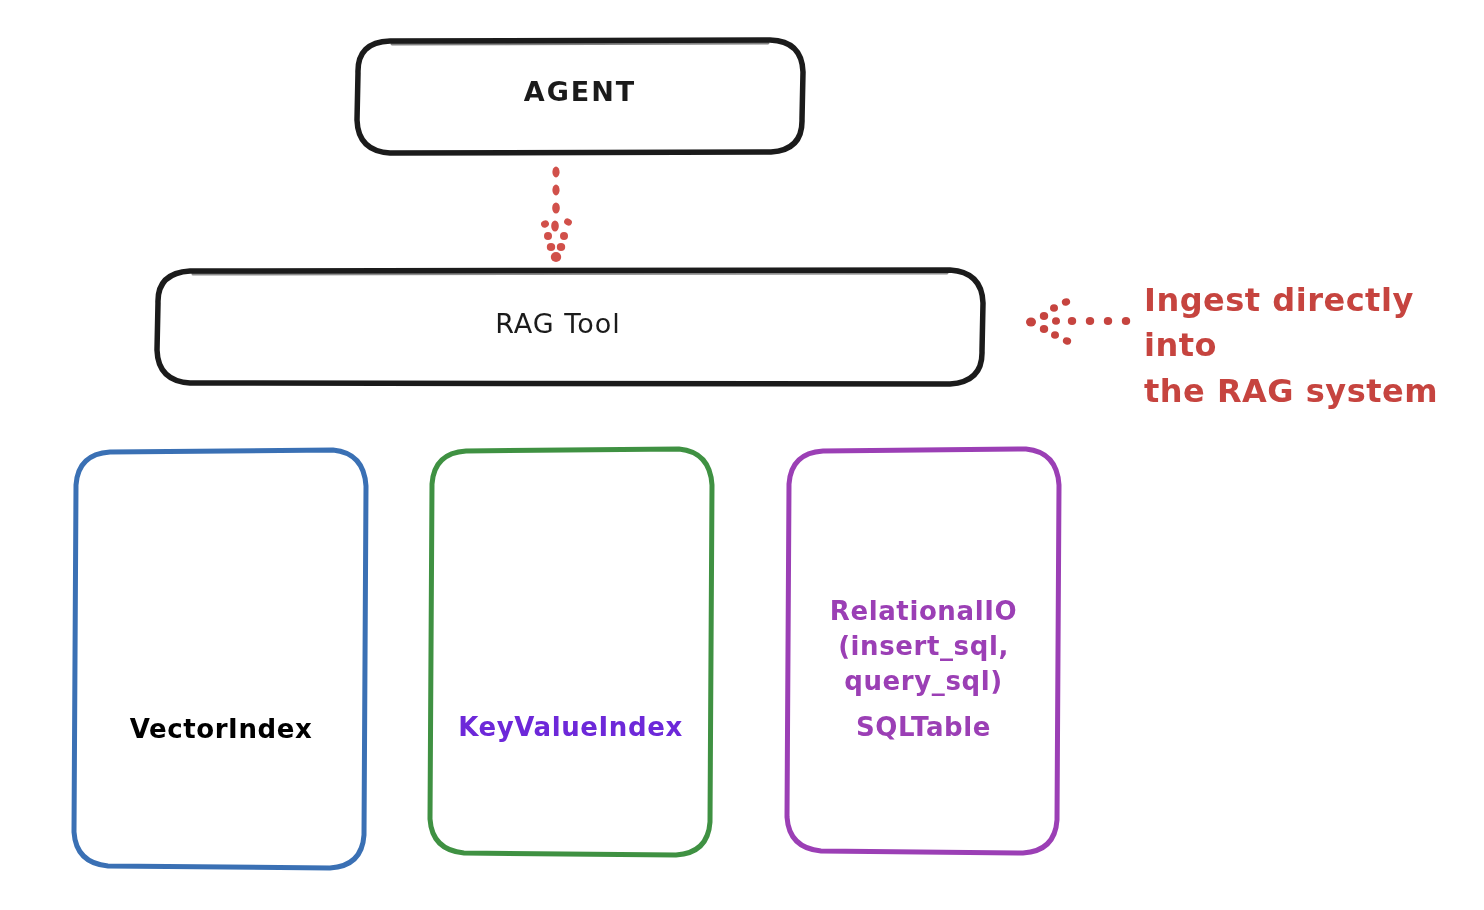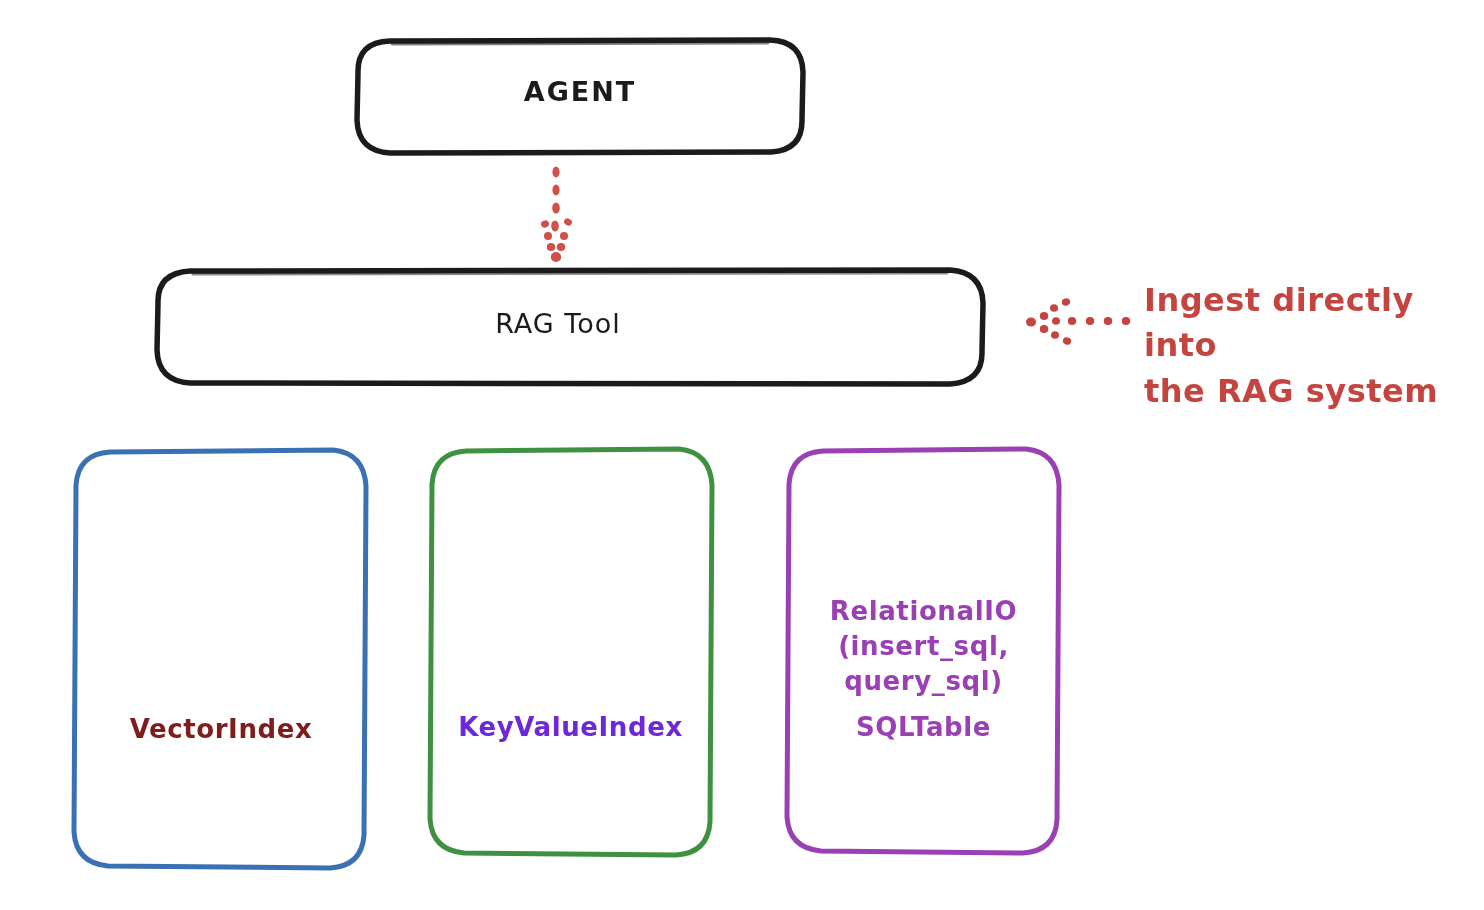--- a/index.html
+++ b/index.html
@@ -63,21 +63,21 @@
   .store-api {
     font-size: 26px;
     font-weight: 600;
   }
   .store-index {
     font-size: 26px;
     font-weight: 600;
   }
 
   #vector-api   { left: 76px;  top: 533px; width: 290px; color: #3a70b4; }
-  #vector-index { left: 76px;  top: 712px; width: 290px; color: #7f1d1d; }
+  #vector-index { left: 76px;  top: 712px; width: 290px; color: #000000; }
 
   #kv-api       { left: 428px; top: 548px; width: 285px; color: #3f9142; }
   #kv-index     { left: 428px; top: 710px; width: 285px; color: #6d28d9; }
 
   #rel-api      { left: 786px; top: 548px; width: 275px; color: #9b3fb5; margin-top: 46px; }
   #rel-index    { left: 786px; top: 710px; width: 275px; color: #9b3fb5; }
 
   #ingest-note {
     position: absolute;
     left: 1144px;

